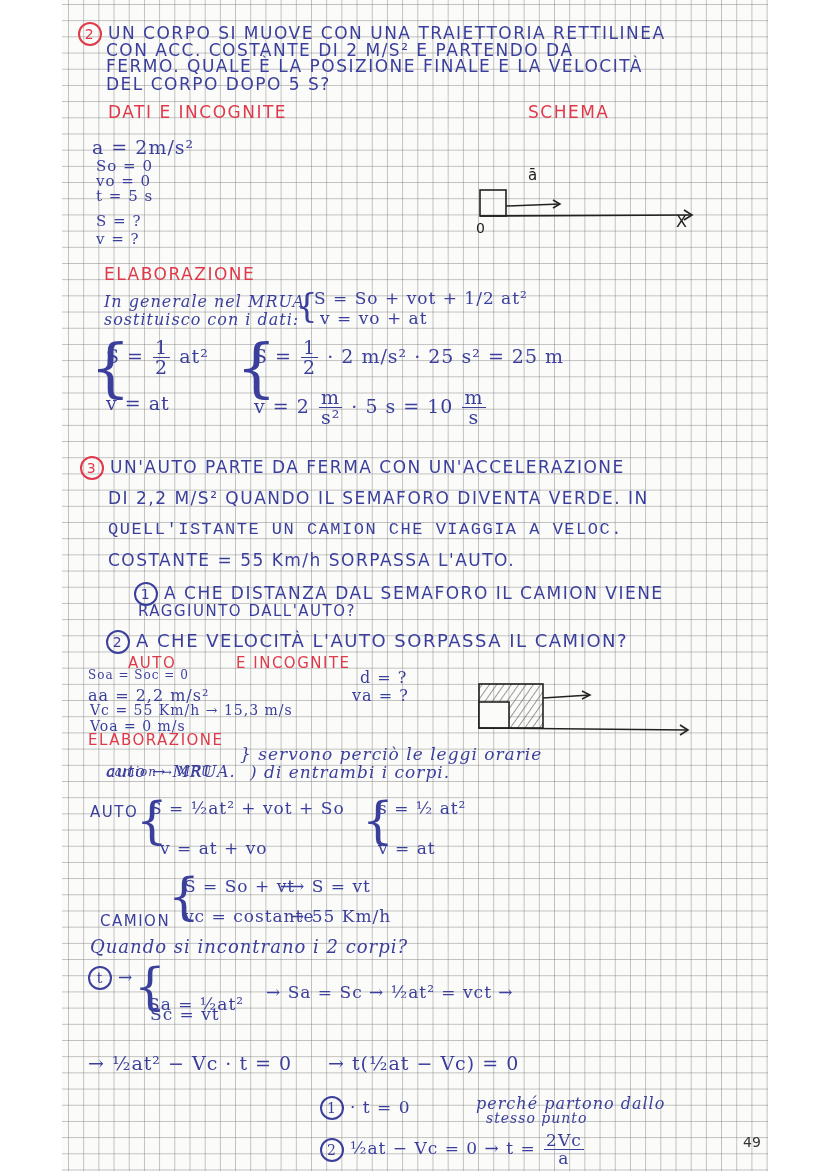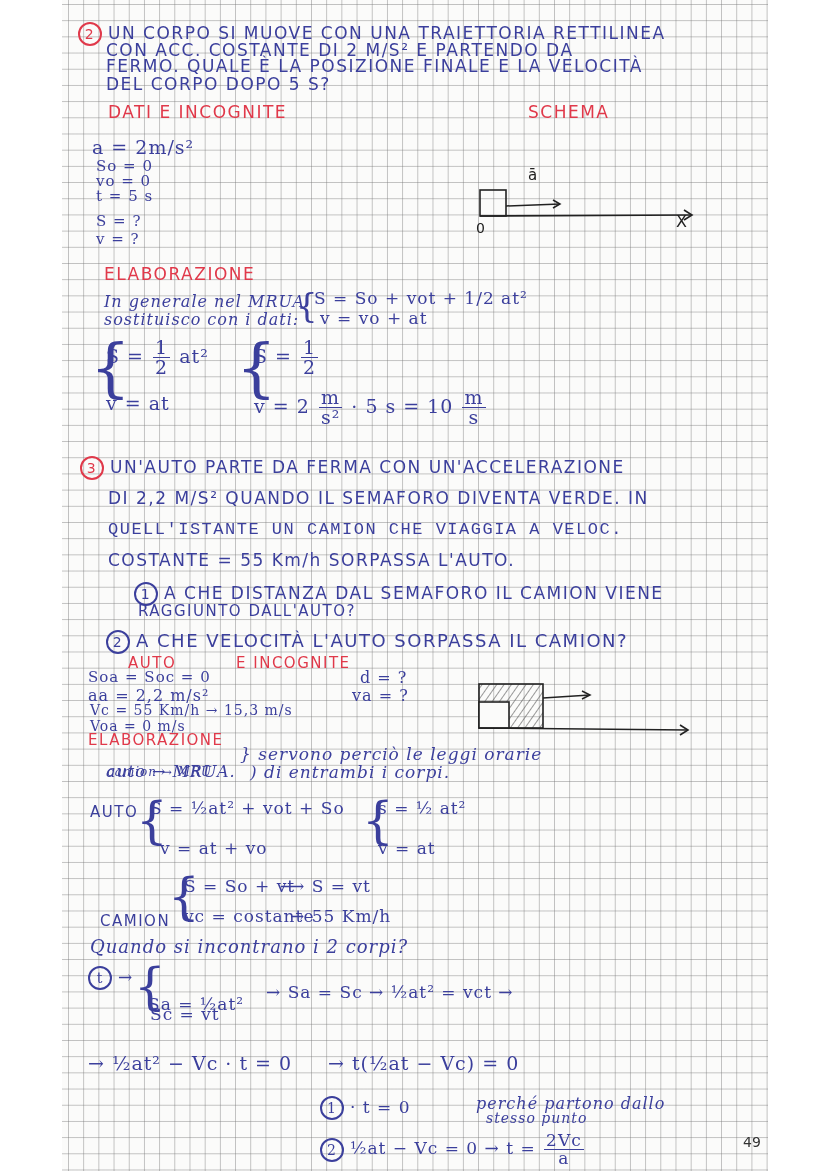--- a/index.html
+++ b/index.html
@@ -94,20 +94,21 @@
 </div>
 <div class="line math ink-blue" style="left:106px;top:392px;">v = at</div>
 
 <div class="line ink-blue brace" style="left:236px;top:336px;font-size:64px;font-weight:100;">{</div>
 <div class="line math ink-blue" style="left:254px;top:338px;">
   <span>S =</span>
   <span class="frac">
       <span class="n">1</span>
       <span class="d">2</span>
     </span>
+  <span>· 2 m/s² · 25 s² = 25 m</span>
 </div>
 <div class="line math ink-blue" style="left:254px;top:388px;">
   <span>v = 2</span>
   <span class="frac">
       <span class="n">m</span>
       <span class="d">s²</span>
     </span>
   <span>· 5 s = 10</span>
   <span class="frac">
       <span class="n">m</span>
@@ -127,21 +128,21 @@
 </div>
 <div class="line caps ink-blue small" style="left:138px;top:602px;">RAGGIUNTO DALL'AUTO?</div>
 
 <div class="line caps ink-blue" style="left:106px;top:630px;font-size:18px;">
   <span class="num-circle blue">2</span><span>A CHE VELOCITÀ L'AUTO SORPASSA IL CAMION?</span>
 </div>
 
 <div class="line caps ink-red small" style="left:128px;top:654px;">AUTO</div>
 <div class="line caps ink-red small" style="left:236px;top:654px;">E INCOGNITE</div>
 
-<div class="line math ink-blue" style="left:88px;top:668px;font-size:15px;">Soa = Soc = 0</div>
+<div class="line math ink-blue" style="left:88px;top:668px;font-size:12px;">Soa = Soc = 0</div>
 <div class="line math ink-blue" style="left:88px;top:686px;font-size:16px;">aa = 2,2 m/s²</div>
 <div class="line math ink-blue" style="left:90px;top:702px;font-size:14px;">Vc = 55 Km/h → 15,3 m/s</div>
 <div class="line math ink-blue" style="left:90px;top:718px;font-size:14px;">Voa = 0 m/s</div>
 <div class="line math ink-blue" style="left:360px;top:668px;font-size:16px;">d = ?</div>
 <div class="line math ink-blue" style="left:352px;top:686px;font-size:16px;">va = ?</div>
 
 <svg class="diagram" style="left:470px;top:680px;" width="230" height="60">
   <defs>
     <pattern id="hatch" width="6" height="6" patternUnits="userSpaceOnUse" patternTransform="rotate(35)">
       <line x1="0" y1="0" x2="0" y2="6" stroke="#555" stroke-width="1.2"></line>

